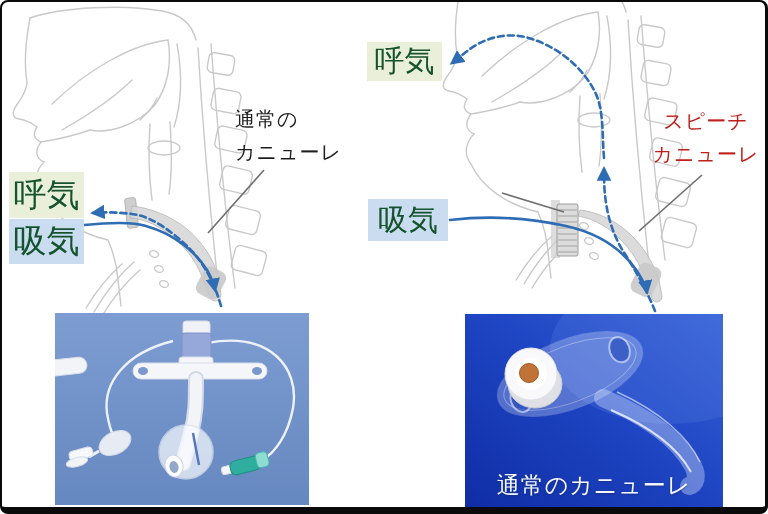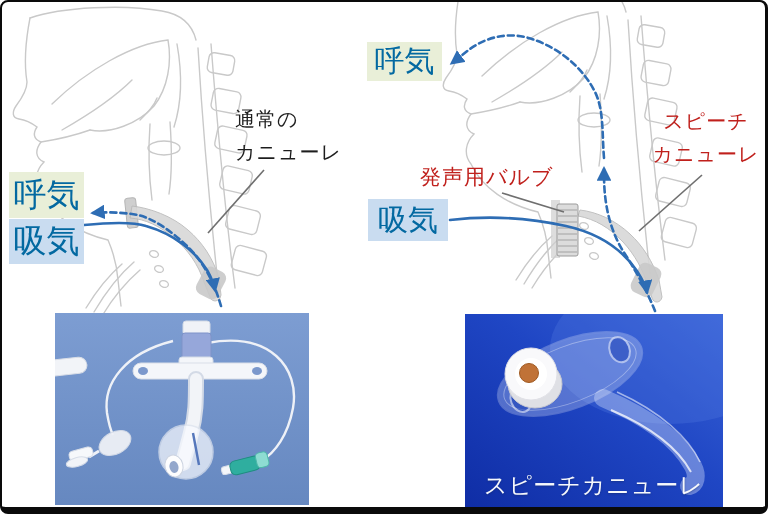--- a/index.html
+++ b/index.html
@@ -3,21 +3,21 @@
 <meta charset="utf-8">
 <style>
   html,body{margin:0;padding:0;background:#fff;}
   body{font-family:"DejaVu Sans","Liberation Sans",sans-serif;}
   .frame{
     position:relative;width:768px;height:514px;box-sizing:border-box;
     border:2px solid #0a0a0a;border-right-width:3px;border-bottom-width:7px;
     border-radius:8px;overflow:hidden;background:#ffffff;
   }
   .art-svg{position:absolute;left:0;top:0;z-index:1;}
-  .lbl{position:absolute;z-index:3;color:#0369a1;}
+  .lbl{position:absolute;z-index:3;color:#14532d;}
   .flow-tag{display:flex;align-items:center;justify-content:center;font-weight:500;}
   .exhale-left{left:7px;top:170px;width:75px;height:46px;background:#e9efd8;font-size:33px;}
   .inhale-left{left:7px;top:217px;width:75px;height:45px;background:#c9dcf0;font-size:33px;}
   .exhale-right{left:365px;top:40px;width:75px;height:39px;background:#e9efd8;font-size:30px;}
   .inhale-right{left:366px;top:197px;width:80px;height:42px;background:#c9dcf0;font-size:30px;}
   .device-label{font-size:20px;line-height:33px;color:#1d1d1d;letter-spacing:1px;white-space:nowrap;}
   .device-left{left:233px;top:101px;text-align:left;}
   .device-right{left:640px;top:103px;width:128px;text-align:center;color:#c0201c;}
   .valve-label{left:418px;top:161px;font-size:21px;color:#c0201c;white-space:nowrap;letter-spacing:1px;}
   .photo{position:absolute;z-index:2;overflow:hidden;}
@@ -108,21 +108,20 @@
   <div class="lbl flow-tag inhale-left">吸気</div>
 
   <div class="lbl device-label device-left">
     <div>通常の</div>
     <div>カニューレ</div>
   </div>
 
   <div class="lbl flow-tag exhale-right">呼気</div>
   <div class="lbl flow-tag inhale-right">吸気</div>
 
-  <div class="lbl valve-label">発声用バルブ</div>
 
   <div class="lbl device-label device-right">
     <div>スピーチ</div>
     <div>カニューレ</div>
   </div>
 
   <div class="photo photo-left">
     <svg width="254" height="192" viewBox="0 0 254 192">
       <defs>
         <linearGradient id="pl-bg" x1="0" y1="0" x2="0" y2="1">
@@ -191,16 +190,16 @@
         <ellipse cx="50" cy="66" rx="10" ry="13" fill="#1c41b8" opacity="0.55" stroke="#ffffff" stroke-width="2" stroke-opacity="0.9"></ellipse>
       </g>
 
       <g>
         <ellipse cx="70" cy="70" rx="27" ry="24" fill="#dfe0e5" stroke="#c8c9d0"></ellipse>
         <circle cx="66" cy="60" r="26" fill="#f9f9fb" stroke="#e0e0e6"></circle>
         <circle cx="66" cy="60" r="16" fill="#ffffff"></circle>
         <circle cx="64" cy="59" r="9.5" fill="#c07237" stroke="#a05a22"></circle>
       </g>
     </svg>
-    <div class="caption" style="font-size:23px;">スピーチカニューレ</div>
+    <div class="caption" style="font-size:23px;">通常のカニューレ</div>
   </div>
 
 </div>
 
 </body></html>

